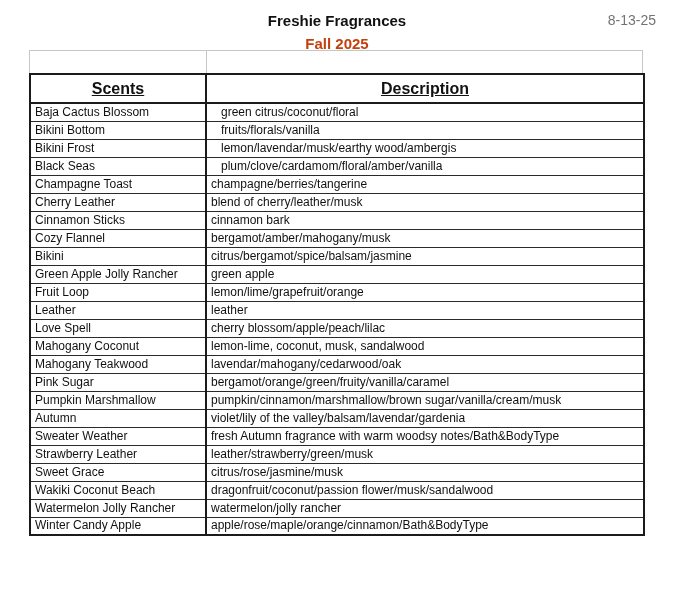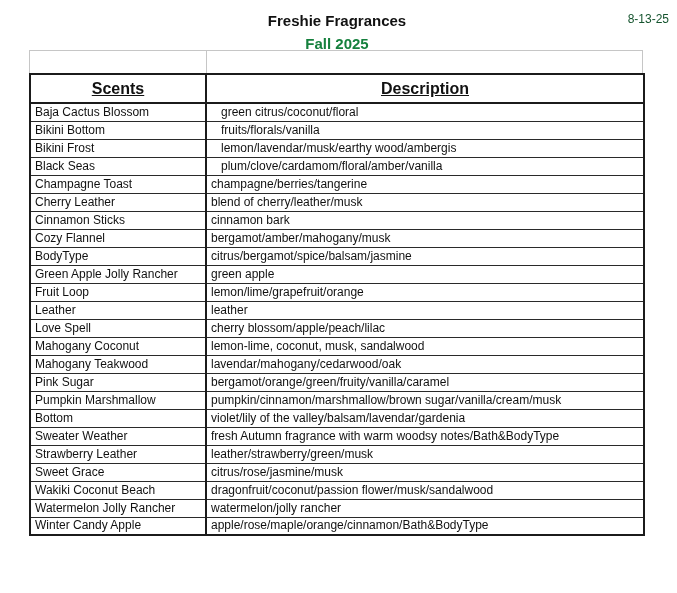--- a/index.html
+++ b/index.html
@@ -10,26 +10,26 @@
     font-family:"Liberation Sans","DejaVu Sans",sans-serif;
     color:#000000;
     overflow:hidden;
   }
   .doc-title{
     position:absolute;top:12px;left:30px;width:614px;
     text-align:center;font-size:15px;font-weight:bold;color:#111;
   }
   .doc-subtitle{
     position:absolute;top:35px;left:30px;width:614px;
-    text-align:center;font-size:15px;font-weight:bold;color:#15803d;
+    text-align:center;font-size:15px;font-weight:bold;color:#c2410c;
     text-decoration:underline;
   }
   .doc-date{
-    position:absolute;top:12px;right:8px;
-    font-size:12px;color:#14532d;
+    position:absolute;top:12px;right:21px;
+    font-size:14px;color:#737373;
   }
   
   .pre-row{
     position:absolute;left:29px;top:50px;width:614px;height:23px;
     box-sizing:border-box;
     border-top:1px solid #c6c6c6;
     border-left:1px solid #c6c6c6;
     border-right:1px solid #c6c6c6;
   }
   .pre-row .pre-divider{
@@ -127,21 +127,21 @@
         </tr>
         <tr>
           <td class="scent-cell">Cinnamon Sticks</td>
           <td class="description-cell">cinnamon bark</td>
         </tr>
         <tr>
           <td class="scent-cell">Cozy Flannel</td>
           <td class="description-cell">bergamot/amber/mahogany/musk</td>
         </tr>
         <tr>
-          <td class="scent-cell">BodyType</td>
+          <td class="scent-cell">Bikini</td>
           <td class="description-cell">citrus/bergamot/spice/balsam/jasmine</td>
         </tr>
         <tr>
           <td class="scent-cell">Green Apple Jolly Rancher</td>
           <td class="description-cell">green apple</td>
         </tr>
         <tr>
           <td class="scent-cell">Fruit Loop</td>
           <td class="description-cell">lemon/lime/grapefruit/orange</td>
         </tr>
@@ -163,21 +163,21 @@
         </tr>
         <tr>
           <td class="scent-cell">Pink Sugar</td>
           <td class="description-cell">bergamot/orange/green/fruity/vanilla/caramel</td>
         </tr>
         <tr>
           <td class="scent-cell">Pumpkin Marshmallow</td>
           <td class="description-cell">pumpkin/cinnamon/marshmallow/brown sugar/vanilla/cream/musk</td>
         </tr>
         <tr>
-          <td class="scent-cell">Bottom</td>
+          <td class="scent-cell">Autumn</td>
           <td class="description-cell">violet/lily of the valley/balsam/lavendar/gardenia</td>
         </tr>
         <tr>
           <td class="scent-cell">Sweater Weather</td>
           <td class="description-cell">fresh Autumn fragrance with warm woodsy notes/Bath&amp;BodyType</td>
         </tr>
         <tr>
           <td class="scent-cell">Strawberry Leather</td>
           <td class="description-cell">leather/strawberry/green/musk</td>
         </tr>

